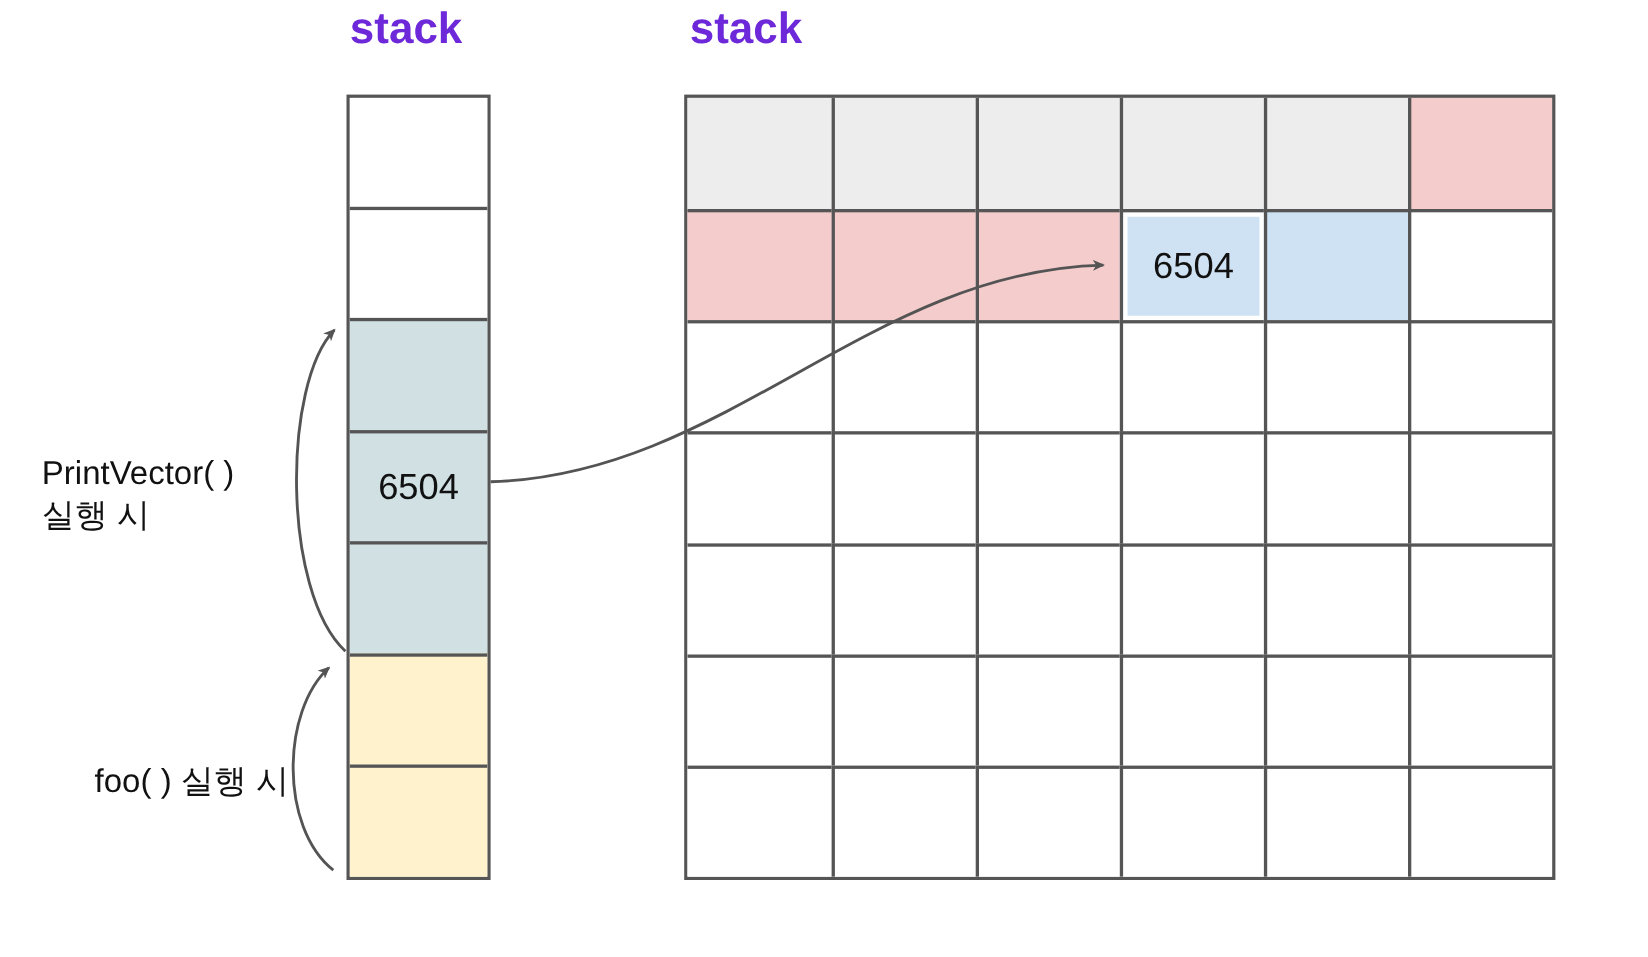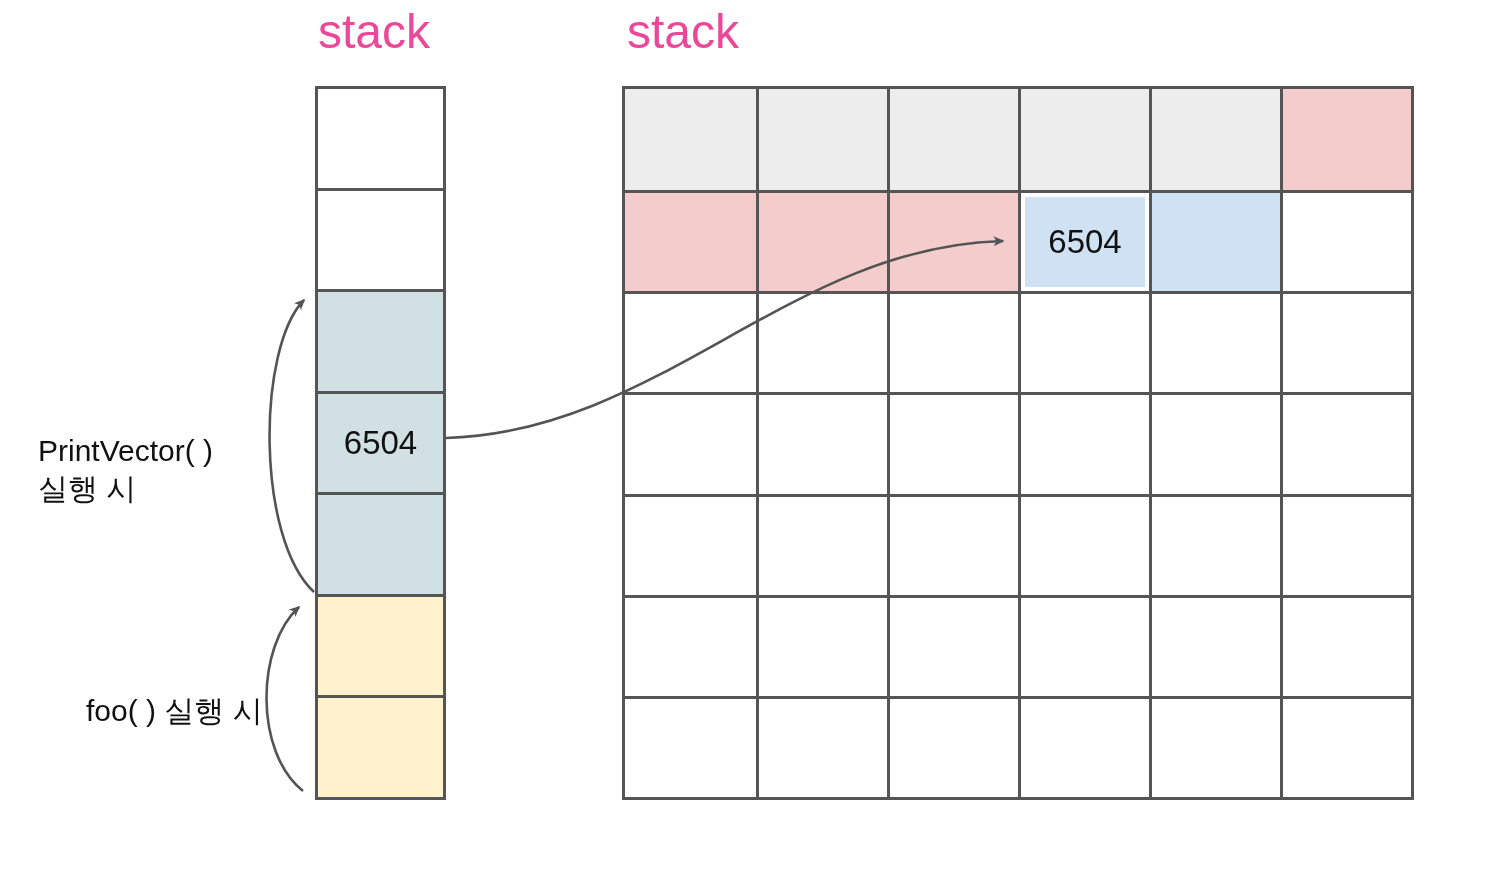--- a/index.html
+++ b/index.html
@@ -5,23 +5,24 @@
   html,body{margin:0;padding:0;background:#fff;}
   #canvas{
     position:relative;
     width:1498px;height:870px;
     background:#fff;
     font-family:"Liberation Sans", sans-serif;
     overflow:hidden;
   }
   .mem-title{
     position:absolute;
-    font-size:48px;
-    color:#ec4899;
+    font-size:40px;
+    color:#6d28d9;
     white-space:nowrap;
+    font-weight:bold;
   }
   #stack-title{left:318px;top:4px;}
   #heap-title{left:627px;top:4px;}
 
   #stack-column{
     position:absolute;
     left:315px;top:86px;
     width:131px;height:714px;
     border:3px solid #555;
     box-sizing:border-box;
@@ -53,21 +54,21 @@
     box-shadow:inset 0 0 0 4px #fff;
   }
 
   .annotation{
     position:absolute;
     font-size:30px;
     line-height:38px;
     color:#111;
     white-space:nowrap;
   }
-  #printvector-label{left:38px;top:412px;margin-top:20px;}
+  #printvector-label{left:38px;top:412px;}
   #foo-label{left:38px;top:692px;margin-left:48px;}
 
   #arrow-layer{
     position:absolute;left:0;top:0;width:1498px;height:870px;
     pointer-events:none;
   }
 </style>
 </head>
 <body>
 

